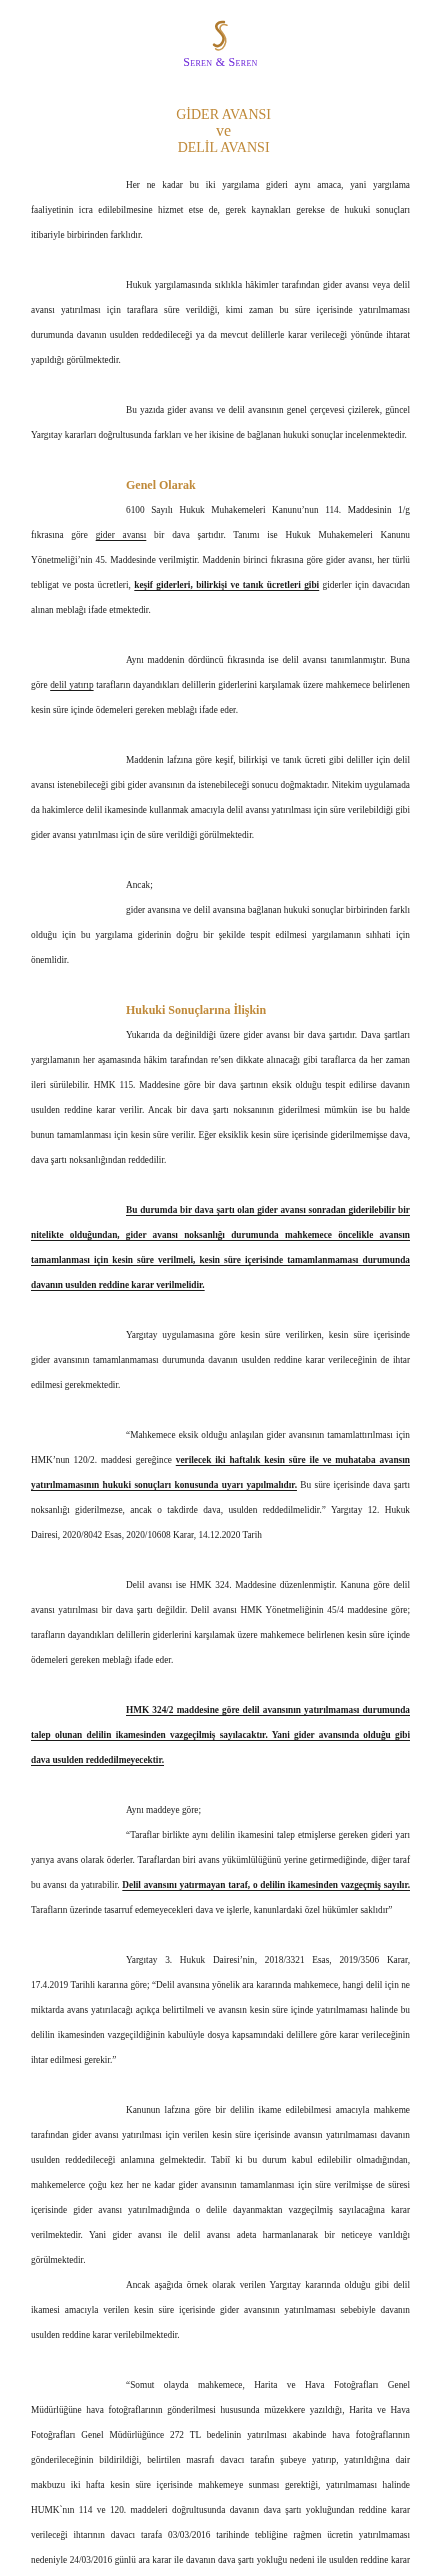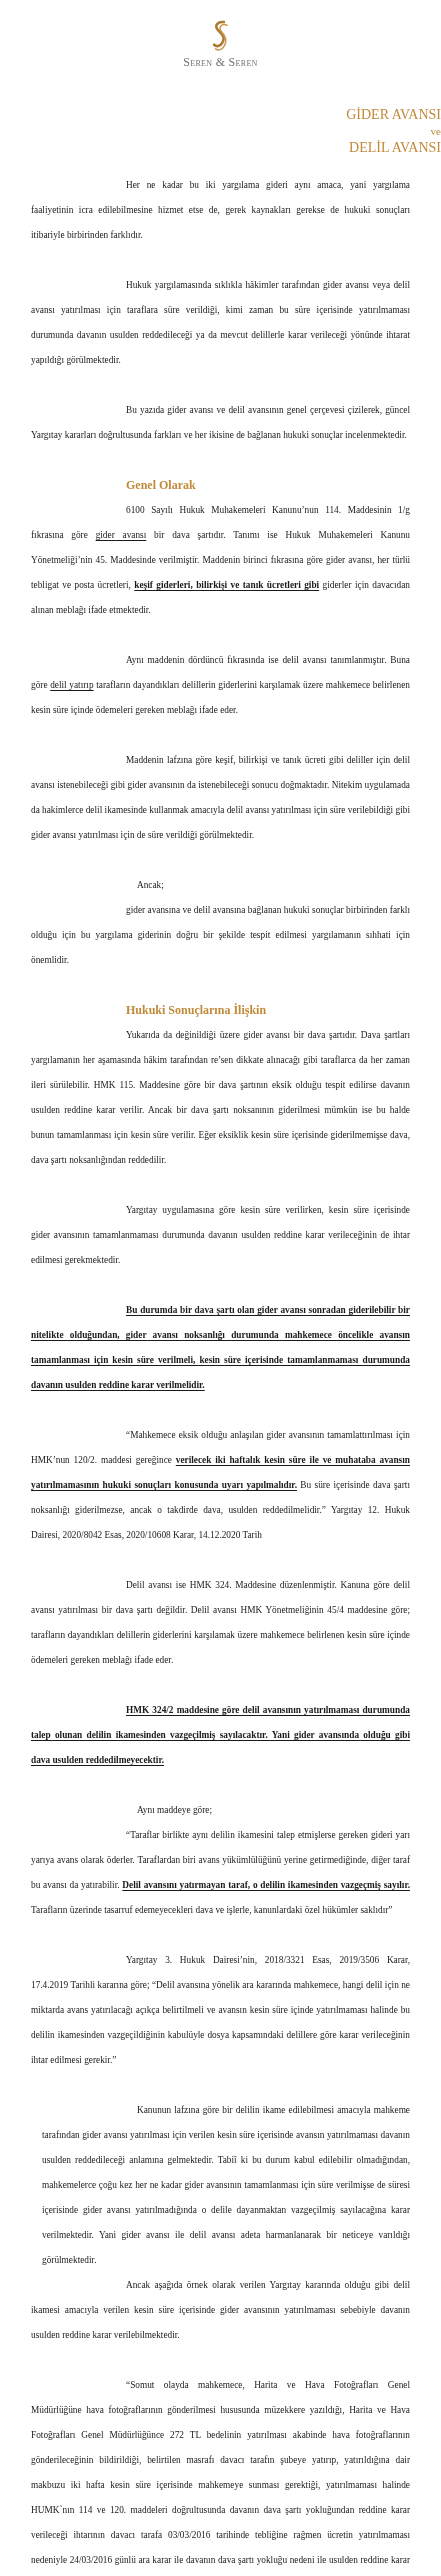--- a/index.html
+++ b/index.html
@@ -1,26 +1,26 @@
 <!DOCTYPE html>
 <html style="font-size:8.2px"><head>
 <meta charset="utf-8">
 <style>
   html, body { margin: 0; padding: 0; background: #ffffff; }
   body { width: 441px; font-family: "Liberation Serif", "DejaVu Serif", serif; color: #1a1a1a; }
   .page { position: relative; width: 441px; padding: 0 0 20.6px 0; }
   .logo { position: relative; margin: 0 auto; width: 93px; padding-top: 19.6px; text-align: center; }
   .logo-mark { display: block; margin: 0 auto; width: 20.6px; height: 33px; }
-  .logo-text { margin-top: 2.1px; font-family: "Liberation Serif", serif; font-size: 12px; color: #737373; letter-spacing: 0.3px; font-variant: small-caps; }
-  .title-block { margin-top: 37px; text-align: right; color: #c08a3a; font-family: "Liberation Serif", serif; }
+  .logo-text { margin-top: 2.1px; font-family: "Liberation Serif", serif; font-size: 12px; color: #6d28d9; letter-spacing: 0.3px; font-variant: small-caps; }
+  .title-block { margin-top: 37px; text-align: center; color: #c08a3a; font-family: "Liberation Serif", serif; }
   .title-line { font-size: 14px; line-height: 16.5px; margin-left: 6.2px; }
-  .title-ve { font-size: 11px; line-height: 16.5px; margin-left: 6.2px; }
+  .title-ve { font-size: 16px; line-height: 16.5px; margin-left: 6.2px; }
   .content { width: 379px; margin: 16.5px 0 0 31px; }
   .para { font-size: 9.3px; line-height: 25px; text-align: justify; text-indent: 95px; margin: 0 0 25px 0; }
-  .para.tight { margin-bottom: 0; margin-left: 11px; }
+  .para.tight { margin-bottom: 0; }
   .heading { font-size: 12px; line-height: 25px; color: #c08a3a; margin: 0; padding-left: 95px; }
   .b { font-weight: bold; }
   .i { }
   .u { text-decoration: underline; text-underline-offset: 1.5px; }
 </style>
 </head>
 <body>
 
 <div class="page">
   <div class="logo">
@@ -42,22 +42,22 @@
       <p class="para"><span>Hukuk yargılamasında sıklıkla hâkimler tarafından gider avansı veya delil avansı yatırılması için taraflara süre verildiği, kimi zaman bu süre içerisinde yatırılmaması durumunda davanın usulden reddedileceği ya da mevcut delillerle karar verileceği yönünde ihtarat yapıldığı görülmektedir.</span></p>
       <p class="para"><span>Bu yazıda gider avansı ve delil avansının genel çerçevesi çizilerek, güncel Yargıtay kararları doğrultusunda farkları ve her ikisine de bağlanan hukuki sonuçlar incelenmektedir.</span></p>
       <h2 class="heading">Genel Olarak</h2>
       <p class="para"><span>6100 Sayılı Hukuk Muhakemeleri Kanunu’nun 114. Maddesinin 1/g fıkrasına göre </span><span class="i u">gider avansı</span><span> bir dava şartıdır. Tanımı ise Hukuk Muhakemeleri Kanunu Yönetmeliği’nin 45. Maddesinde verilmiştir. Maddenin birinci fıkrasına göre gider avansı, her türlü tebligat ve posta ücretleri, </span><span class="b u">keşif giderleri, bilirkişi ve tanık ücretleri gibi</span><span> giderler için davacıdan alınan meblağı ifade etmektedir.</span></p>
       <p class="para"><span>Aynı maddenin dördüncü fıkrasında ise delil avansı tanımlanmıştır. Buna göre </span><span class="i u">delil yatırıp</span><span> tarafların dayandıkları delillerin giderlerini karşılamak üzere mahkemece belirlenen kesin süre içinde ödemeleri gereken meblağı ifade eder.</span></p>
       <p class="para"><span>Maddenin lafzına göre keşif, bilirkişi ve tanık ücreti gibi deliller için delil avansı istenebileceği gibi gider avansının da istenebileceği sonucu doğmaktadır. Nitekim uygulamada da hakimlerce delil ikamesinde kullanmak amacıyla delil avansı yatırılması için süre verilebildiği gibi gider avansı yatırılması için de süre verildiği görülmektedir.</span></p>
       <p class="para tight"><span>Ancak;</span></p>
       <p class="para"><span>gider avansına ve delil avansına bağlanan hukuki sonuçlar birbirinden farklı olduğu için bu yargılama giderinin doğru bir şekilde tespit edilmesi yargılamanın sıhhati için önemlidir.</span></p>
       <h2 class="heading">Hukuki Sonuçlarına İlişkin</h2>
       <p class="para"><span>Yukarıda da değinildiği üzere gider avansı bir dava şartıdır. Dava şartları yargılamanın her aşamasında hâkim tarafından re’sen dikkate alınacağı gibi taraflarca da her zaman ileri sürülebilir. HMK 115. Maddesine göre bir dava şartının eksik olduğu tespit edilirse davanın usulden reddine karar verilir. Ancak bir dava şartı noksanının giderilmesi mümkün ise bu halde bunun tamamlanması için kesin süre verilir. Eğer eksiklik kesin süre içerisinde giderilmemişse dava, dava şartı noksanlığından reddedilir.</span></p>
+      <p class="para"><span class="b u">Bu durumda bir dava şartı olan gider avansı sonradan giderilebilir bir nitelikte olduğundan, gider avansı noksanlığı durumunda mahkemece öncelikle avansın tamamlanması için kesin süre verilmeli, kesin süre içerisinde tamamlanmaması durumunda davanın usulden reddine karar verilmelidir.</span></p>
       <p class="para"><span>Yargıtay uygulamasına göre kesin süre verilirken, kesin süre içerisinde gider avansının tamamlanmaması durumunda davanın usulden reddine karar verileceğinin de ihtar edilmesi gerekmektedir.</span></p>
-      <p class="para"><span class="b u">Bu durumda bir dava şartı olan gider avansı sonradan giderilebilir bir nitelikte olduğundan, gider avansı noksanlığı durumunda mahkemece öncelikle avansın tamamlanması için kesin süre verilmeli, kesin süre içerisinde tamamlanmaması durumunda davanın usulden reddine karar verilmelidir.</span></p>
       <p class="para"><span class="i">“Mahkemece eksik olduğu anlaşılan gider avansının tamamlattırılması için HMK’nun 120/2. maddesi gereğince </span><span class="b i u">verilecek iki haftalık kesin süre ile ve muhataba avansın yatırılmamasının hukuki sonuçları konusunda uyarı yapılmalıdır.</span><span class="i"> Bu süre içerisinde dava şartı noksanlığı giderilmezse, ancak o takdirde dava, usulden reddedilmelidir.”</span><span> Yargıtay 12. Hukuk Dairesi, 2020/8042 Esas, 2020/10608 Karar, 14.12.2020 Tarih</span></p>
       <p class="para"><span>Delil avansı ise HMK 324. Maddesine düzenlenmiştir.  Kanuna göre delil avansı yatırılması bir dava şartı değildir. Delil avansı HMK Yönetmeliğinin 45/4 maddesine göre; tarafların dayandıkları delillerin giderlerini karşılamak üzere mahkemece belirlenen kesin süre içinde ödemeleri gereken meblağı ifade eder.</span></p>
       <p class="para"><span class="b u">HMK 324/2 maddesine göre delil avansının yatırılmaması durumunda talep olunan delilin ikamesinden vazgeçilmiş sayılacaktır. Yani gider avansında olduğu gibi dava usulden reddedilmeyecektir.</span></p>
       <p class="para tight"><span>Aynı maddeye göre;</span></p>
       <p class="para"><span class="i">“Taraflar birlikte aynı delilin ikamesini talep etmişlerse gereken gideri yarı yarıya avans olarak öderler. Taraflardan biri avans yükümlülüğünü yerine getirmediğinde, diğer taraf bu avansı da yatırabilir. </span><span class="b i u">Delil avansını yatırmayan taraf, o delilin ikamesinden vazgeçmiş sayılır.</span><span class="i"> Tarafların üzerinde tasarruf edemeyecekleri dava ve işlerle, kanunlardaki özel hükümler saklıdır”</span></p>
       <p class="para"><span>Yargıtay 3. Hukuk Dairesi’nin, 2018/3321 Esas, 2019/3506 Karar, 17.4.2019 Tarihli kararına göre; </span><span class="i">“Delil avansına yönelik ara kararında mahkemece, hangi delil için ne miktarda avans yatırılacağı açıkça belirtilmeli ve avansın kesin süre içinde yatırılmaması halinde bu delilin ikamesinden vazgeçildiğinin kabulüyle dosya kapsamındaki delillere göre karar verileceğinin ihtar edilmesi gerekir.”</span></p>
       <p class="para tight"><span>Kanunun lafzına göre bir delilin ikame edilebilmesi amacıyla mahkeme tarafından gider avansı yatırılması için verilen kesin süre içerisinde avansın yatırılmaması davanın usulden reddedileceği anlamına gelmektedir. Tabiî ki bu durum kabul edilebilir olmadığından, mahkemelerce çoğu kez her ne kadar gider avansının tamamlanması için süre verilmişse de süresi içerisinde gider avansı yatırılmadığında o delile dayanmaktan vazgeçilmiş sayılacağına karar verilmektedir. Yani gider avansı ile delil avansı adeta harmanlanarak bir neticeye varıldığı görülmektedir.</span></p>
       <p class="para"><span>Ancak aşağıda örnek olarak verilen Yargıtay kararında olduğu gibi delil ikamesi amacıyla verilen kesin süre içerisinde gider avansının yatırılmaması sebebiyle davanın usulden reddine karar verilebilmektedir.</span></p>
       <p class="para"><span>“Somut olayda mahkemece, Harita ve Hava Fotoğrafları Genel Müdürlüğüne hava fotoğraflarının gönderilmesi hususunda müzekkere yazıldığı, Harita ve Hava Fotoğrafları Genel Müdürlüğünce 272 TL bedelinin yatırılması akabinde hava fotoğraflarının gönderileceğinin bildirildiği, belirtilen masrafı davacı tarafın  şubeye yatırıp, yatırıldığına dair makbuzu iki hafta kesin süre içerisinde mahkemeye sunması gerektiği, yatırılmaması halinde HUMK`nın 114 ve 120. maddeleri doğrultusunda davanın dava şartı yokluğundan reddine karar verileceği ihtarının davacı tarafa 03/03/2016 tarihinde tebliğine rağmen ücretin yatırılmaması nedeniyle 24/03/2016 günlü ara karar ile davanın dava şartı yokluğu nedeni ile usulden reddine karar verilerek yargılama sonlandırılmıştır. </span></p>
     </div>

